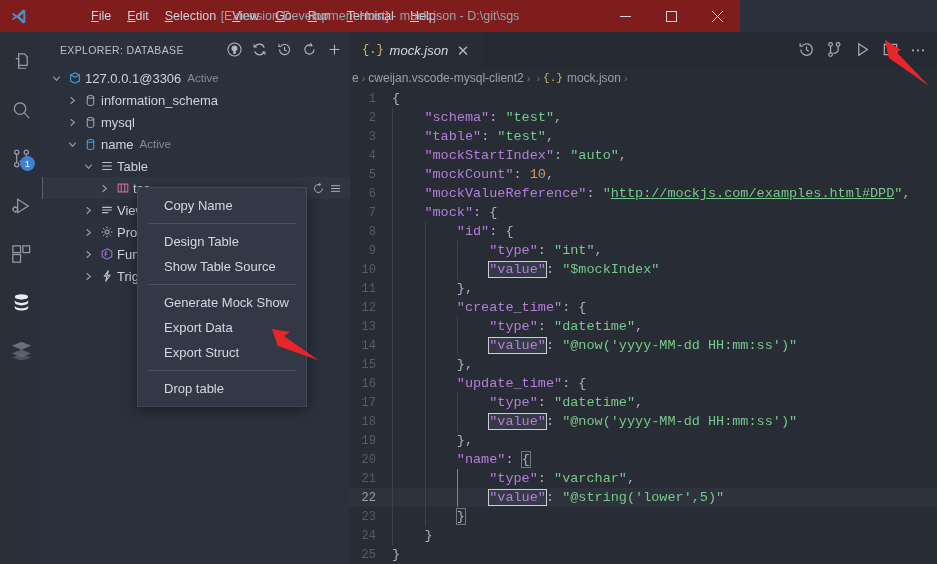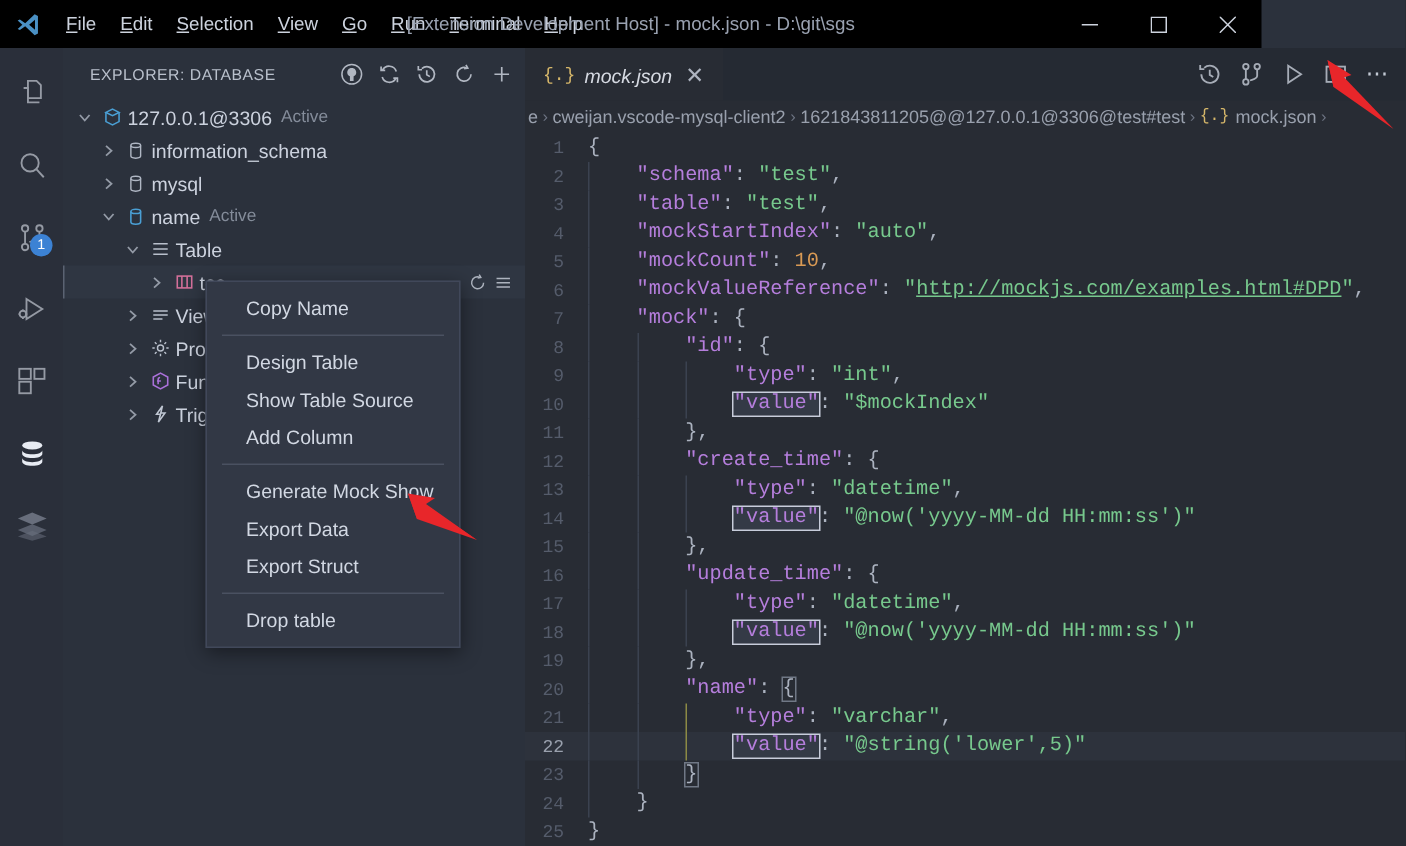--- a/index.html
+++ b/index.html
@@ -7,22 +7,22 @@
     width: 937px; height: 564px;
     overflow: hidden;
     background: #282c34;
     font-family: "Liberation Sans", sans-serif;
     -webkit-font-smoothing: antialiased;
   }
   #app { position: relative; width: 937px; height: 564px; background: #2b313c; }
 
   
   .titlebar {
-    position: absolute; top: 0; left: 0; width: 841px; height: 32px;
-    background: #000000; display: flex; align-items: center;
+    position: absolute; top: 0; left: 0; width: 740px; height: 32px;
+    background: #7f1d1d; display: flex; align-items: center; gap: 47px;
   }
   .vs-logo { width: 36px; height: 32px; display: flex; align-items: center; justify-content: center; }
   .vs-logo svg { display: block; }
   .menu { display: flex; align-items: center; height: 32px; }
   .menu-item {
     font-size: 12.5px; color: #cdd3de; padding: 0 8px; line-height: 32px;
     cursor: default; white-space: nowrap;
   }
   .menu-item .acc { text-decoration: underline; }
   .title-text {
@@ -451,21 +451,20 @@
           <span class="row-label">Trigg</span>
         </div>
       </div>
   </div>
 
   <div class="ctxmenu" id="ctxmenu">
       <div class="ctx-item">Copy Name</div>
       <div class="ctx-sep"></div>
       <div class="ctx-item">Design Table</div>
       <div class="ctx-item">Show Table Source</div>
-      <div class="ctx-item">Add Column</div>
       <div class="ctx-sep"></div>
       <div class="ctx-item">Generate Mock Show</div>
       <div class="ctx-item">Export Data</div>
       <div class="ctx-item">Export Struct</div>
       <div class="ctx-sep"></div>
       <div class="ctx-item">Drop table</div>
     </div>
 
   <div class="editor-area">
     <div class="tabbar">
@@ -510,23 +509,20 @@
 
     <div class="breadcrumb" id="breadcrumb">
         <span class="bc-seg">
           <span>e</span>
         </span>
         <span class="bc-sep">›</span>
         <span class="bc-seg">
           <span>cweijan.vscode-mysql-client2</span>
         </span>
         <span class="bc-sep">›</span>
-        <span class="bc-seg">
-          <span>1621843811205@@127.0.0.1@3306@test#test</span>
-        </span>
         <span class="bc-sep">›</span>
         <span class="bc-seg">
           <span class="bc-json">{.}</span>
           <span>mock.json</span>
         </span>
         <span class="bc-sep">›</span>
       </div>
 
     <div class="code-wrap">
       <div class="code-lines" id="codelines">

